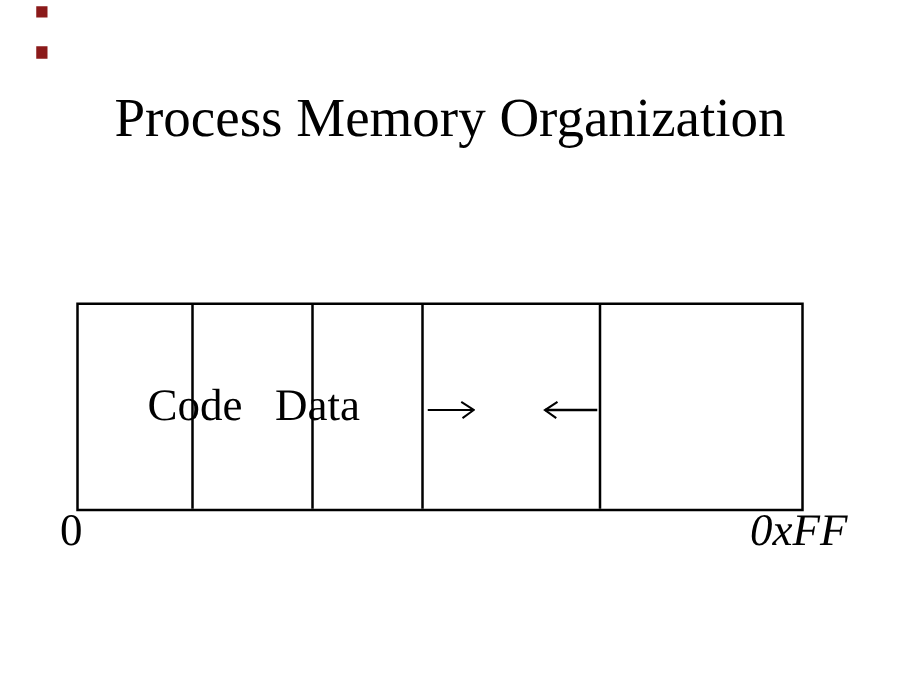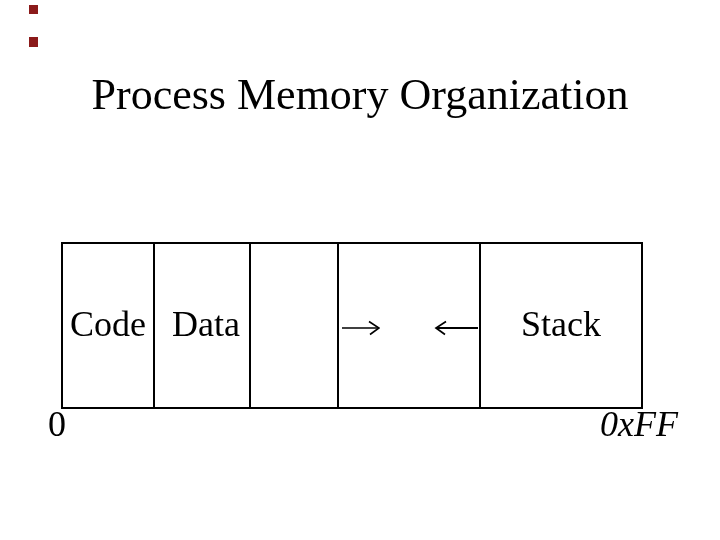--- a/index.html
+++ b/index.html
@@ -16,21 +16,21 @@
     white-space:nowrap;
   }
   .memory-box{
     position:absolute;left:61px;top:242px;width:582px;height:167px;
     border:2px solid #000;box-sizing:border-box;background:#ffffff;
   }
   .vline{position:absolute;top:0;height:100%;width:2px;background:#000;}
   .v1{left:90px}.v2{left:186px}.v3{left:274px}.v4{left:416px}
   .cell{
     position:absolute;top:0;height:100%;
-    display:flex;align-items:center;justify-content:center;
+    display:flex;align-items:center;justify-content:center;padding-left:48px;
   }
   .c1{left:0;width:90px}.c2{left:92px;width:102px}.c3{left:188px;width:86px}
   .c4{left:276px;width:140px;justify-content:space-between;padding:0 1px 0 3px;box-sizing:border-box}
   .c5{left:418px;width:160px}
   .seg-label{font-size:36px;line-height:1;transform:translateY(-2px);white-space:nowrap;}
   .c3 .seg-label{transform:translateY(4px);}
   .arrow-svg{display:block;transform:translateY(2px);}
   .addr{position:absolute;font-size:36px;line-height:1;white-space:nowrap;}
   .addr-start{left:48px;top:406px;}
   .addr-end{left:600px;top:406px;font-style:italic;}
@@ -64,21 +64,18 @@
       <svg class="arrow-svg" width="38" height="22" viewBox="0 0 38 22">
         <path d="M0,11 H36" stroke="#000" stroke-width="1.6" fill="none"></path>
         <path d="M27,4.5 L37,11 L28,17.5" stroke="#000" stroke-width="1.6" fill="none"></path>
       </svg>
       <svg class="arrow-svg" width="44" height="22" viewBox="0 0 44 22">
         <path d="M2,11 H44" stroke="#000" stroke-width="2" fill="none"></path>
         <path d="M12,4.5 L2,11 L11,17.5" stroke="#000" stroke-width="1.7" fill="none"></path>
       </svg>
     </div>
 
-    <div class="cell c5">
-      <span class="seg-label">Stack</span>
-    </div>
   </div>
 
   <div class="addr addr-start">0</div>
   <div class="addr addr-end">0xFF</div>
 
 </div>
 
 </body></html>

